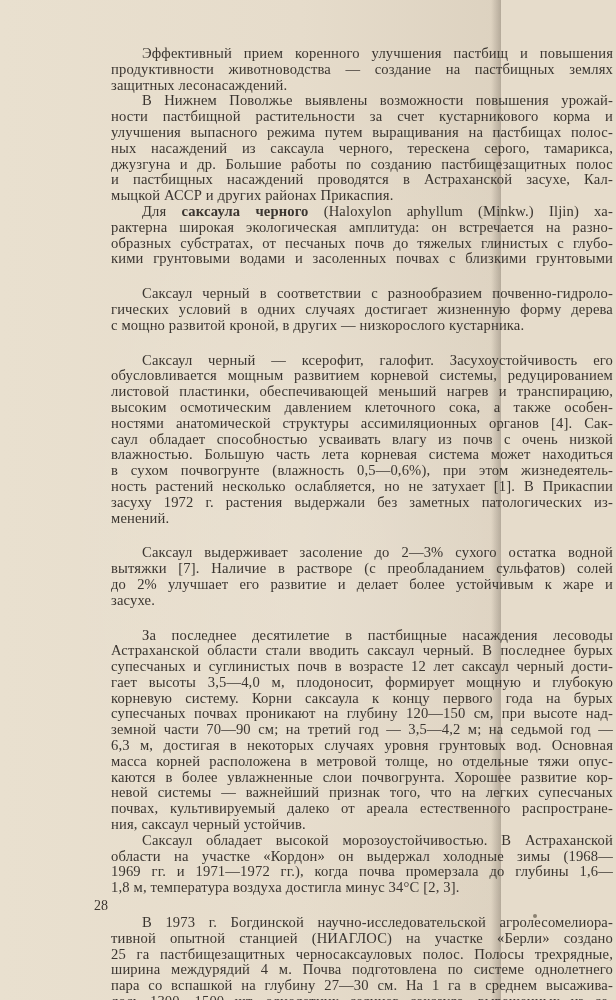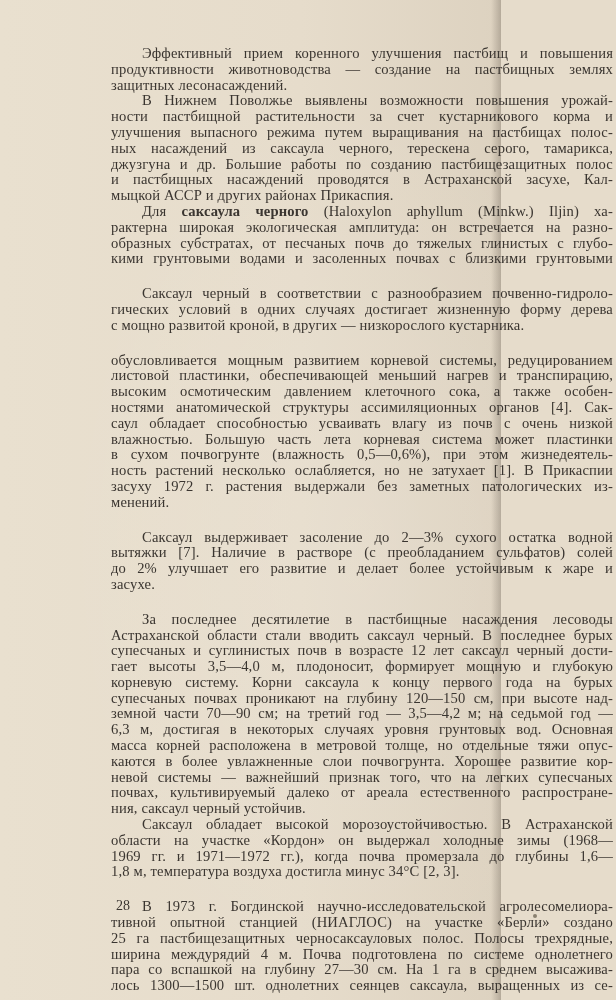--- a/index.html
+++ b/index.html
@@ -56,21 +56,21 @@
       text-indent: 31px;
     }
     .line.last {
       text-align-last: left;
     }
     .bold {
       font-weight: bold;
     }
     .page-number {
       position: absolute;
-      left: 116px;
+      left: 94px;
       top: 898px;
       font-family: "Liberation Serif", "DejaVu Serif", serif;
       font-size: 14px;
       color: #3a3530;
     }
     .speck {
       position: absolute;
       left: 533px;
       top: 914px;
       width: 4px; height: 4px;
@@ -109,26 +109,27 @@
       <span class="line">кими грунтовыми водами и засоленных почвах с близкими грунтовыми</span>
     </p>
 
     <p class="para gap">
       <span class="line first">Саксаул черный в соответствии с разнообразием почвенно-гидроло-</span>
       <span class="line">гических условий в одних случаях достигает жизненную форму дерева</span>
       <span class="line last">с мощно развитой кроной, в других — низкорослого кустарника.</span>
     </p>
 
     <p class="para gap">
+      <span class="line first">Саксаул черный — ксерофит, галофит. Засухоустойчивость его</span>
       <span class="line">обусловливается мощным развитием корневой системы, редуцированием</span>
       <span class="line">листовой пластинки, обеспечивающей меньший нагрев и транспирацию,</span>
       <span class="line">высоким осмотическим давлением клеточного сока, а также особен-</span>
       <span class="line">ностями анатомической структуры ассимиляционных органов [4]. Сак-</span>
       <span class="line">саул обладает способностью усваивать влагу из почв с очень низкой</span>
-      <span class="line">влажностью. Большую часть лета корневая система может пластинки</span>
+      <span class="line">влажностью. Большую часть лета корневая система может находиться</span>
       <span class="line">в сухом почвогрунте (влажность 0,5—0,6%), при этом жизнедеятель-</span>
       <span class="line">ность растений несколько ослабляется, но не затухает [1]. В Прикаспии</span>
       <span class="line">засуху 1972 г. растения выдержали без заметных патологических из-</span>
       <span class="line last">менений.</span>
     </p>
 
     <p class="para gap">
       <span class="line first">Саксаул выдерживает засоление до 2—3% сухого остатка водной</span>
       <span class="line">вытяжки [7]. Наличие в растворе (с преобладанием сульфатов) солей</span>
       <span class="line">до 2% улучшает его развитие и делает более устойчивым к жаре и</span>

